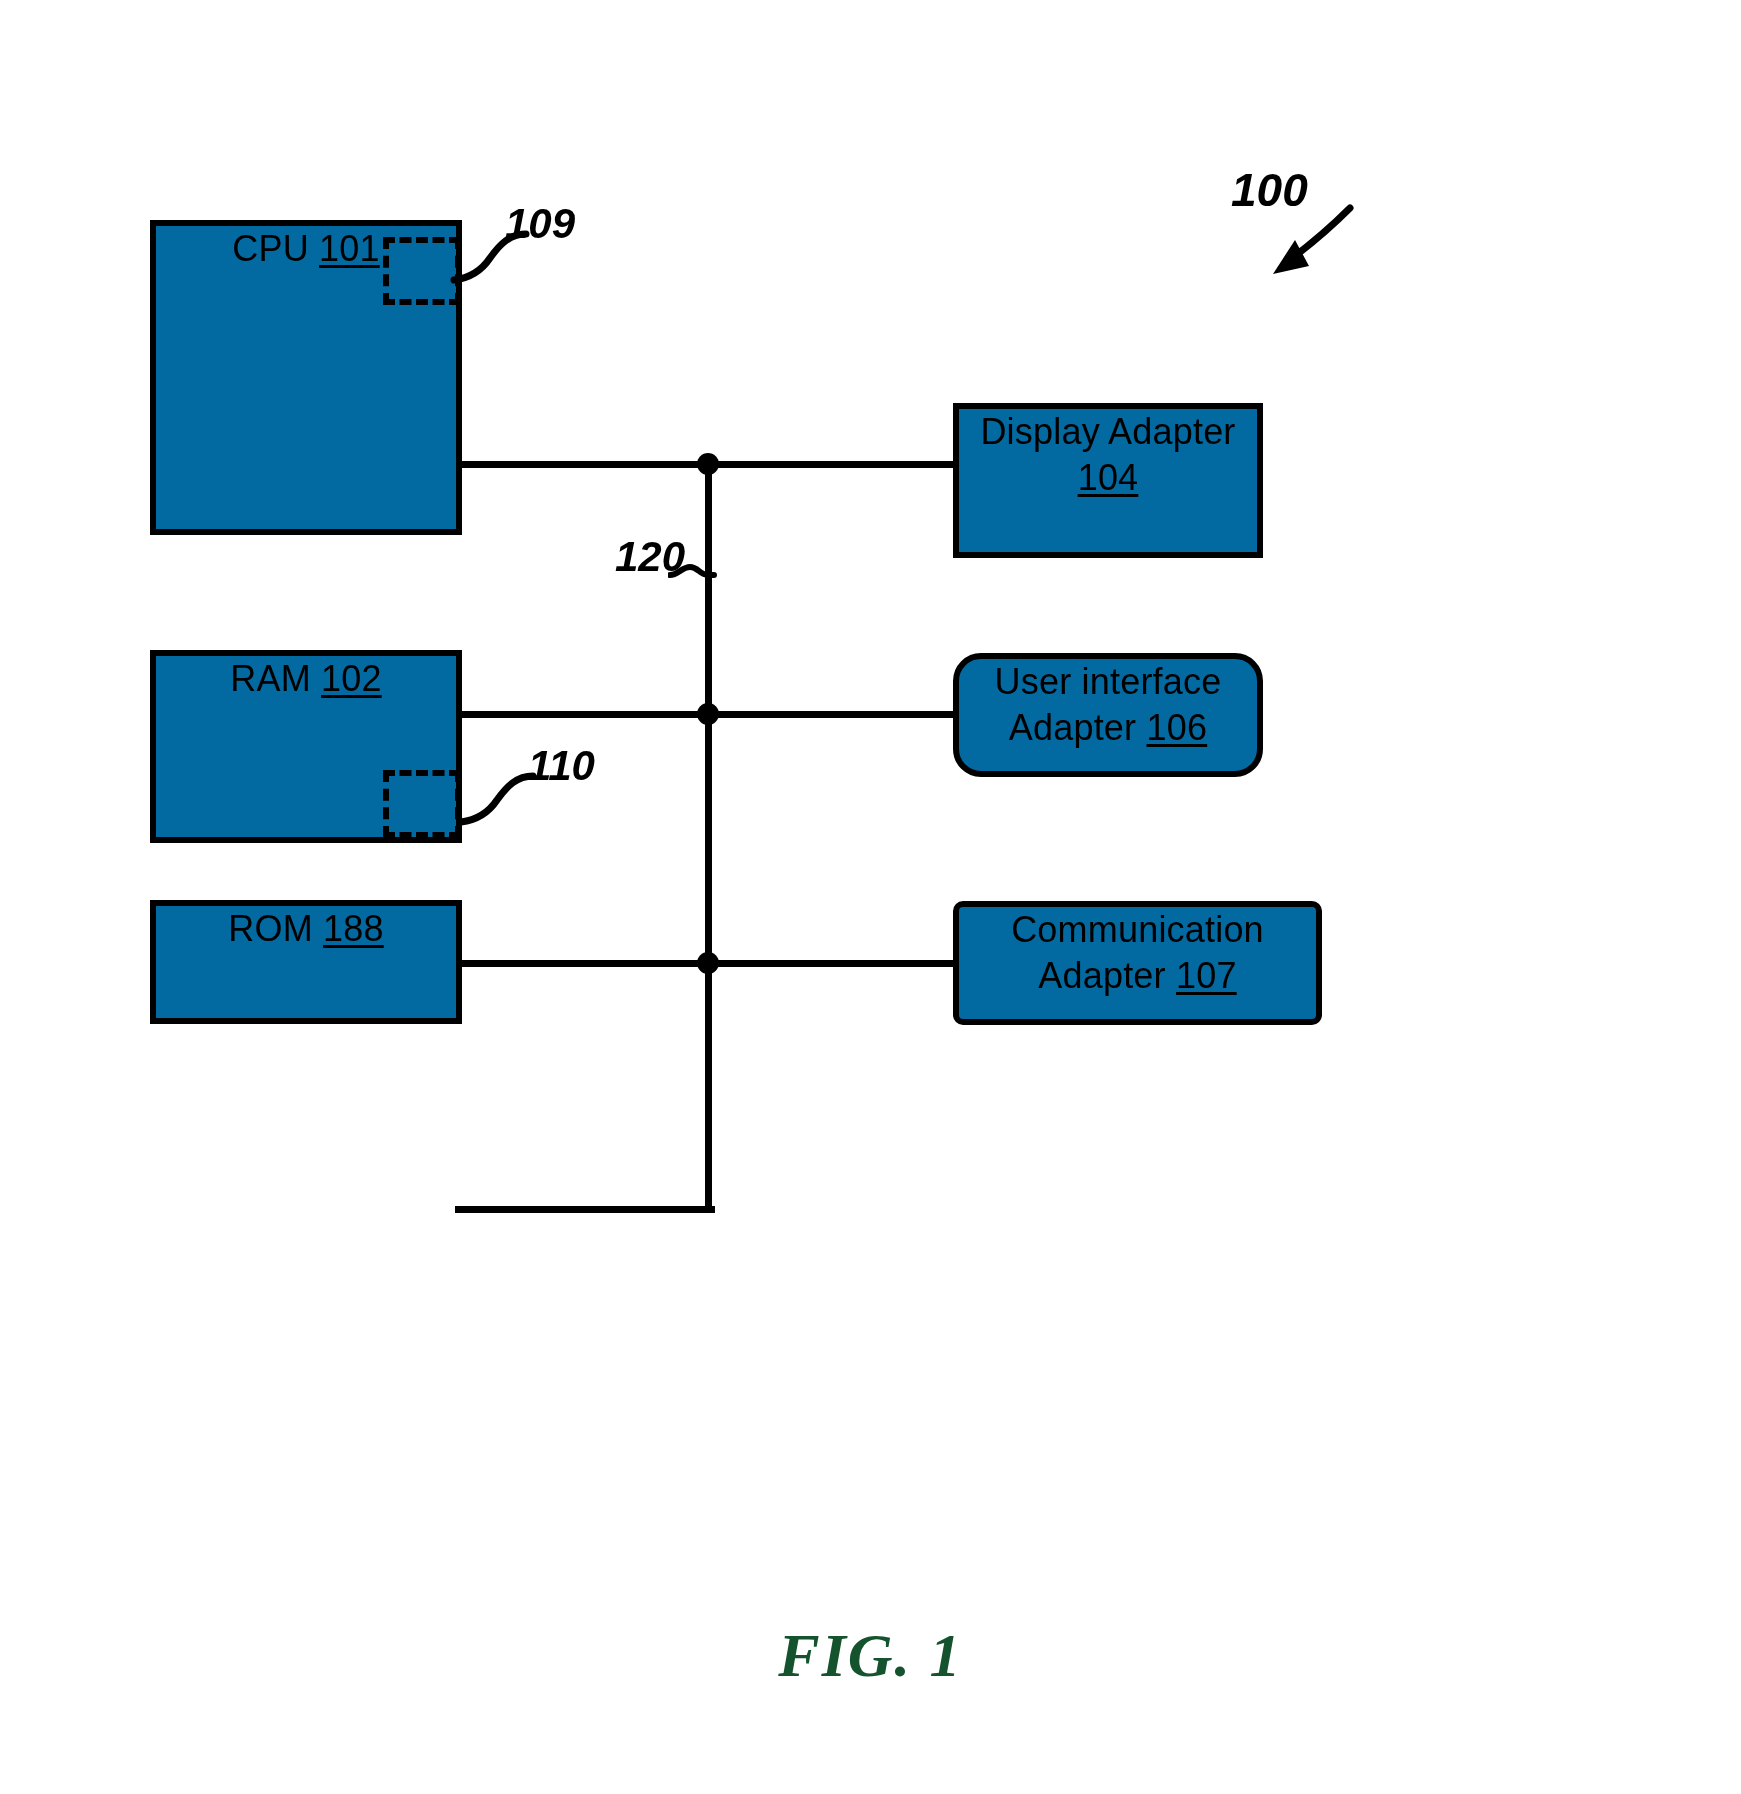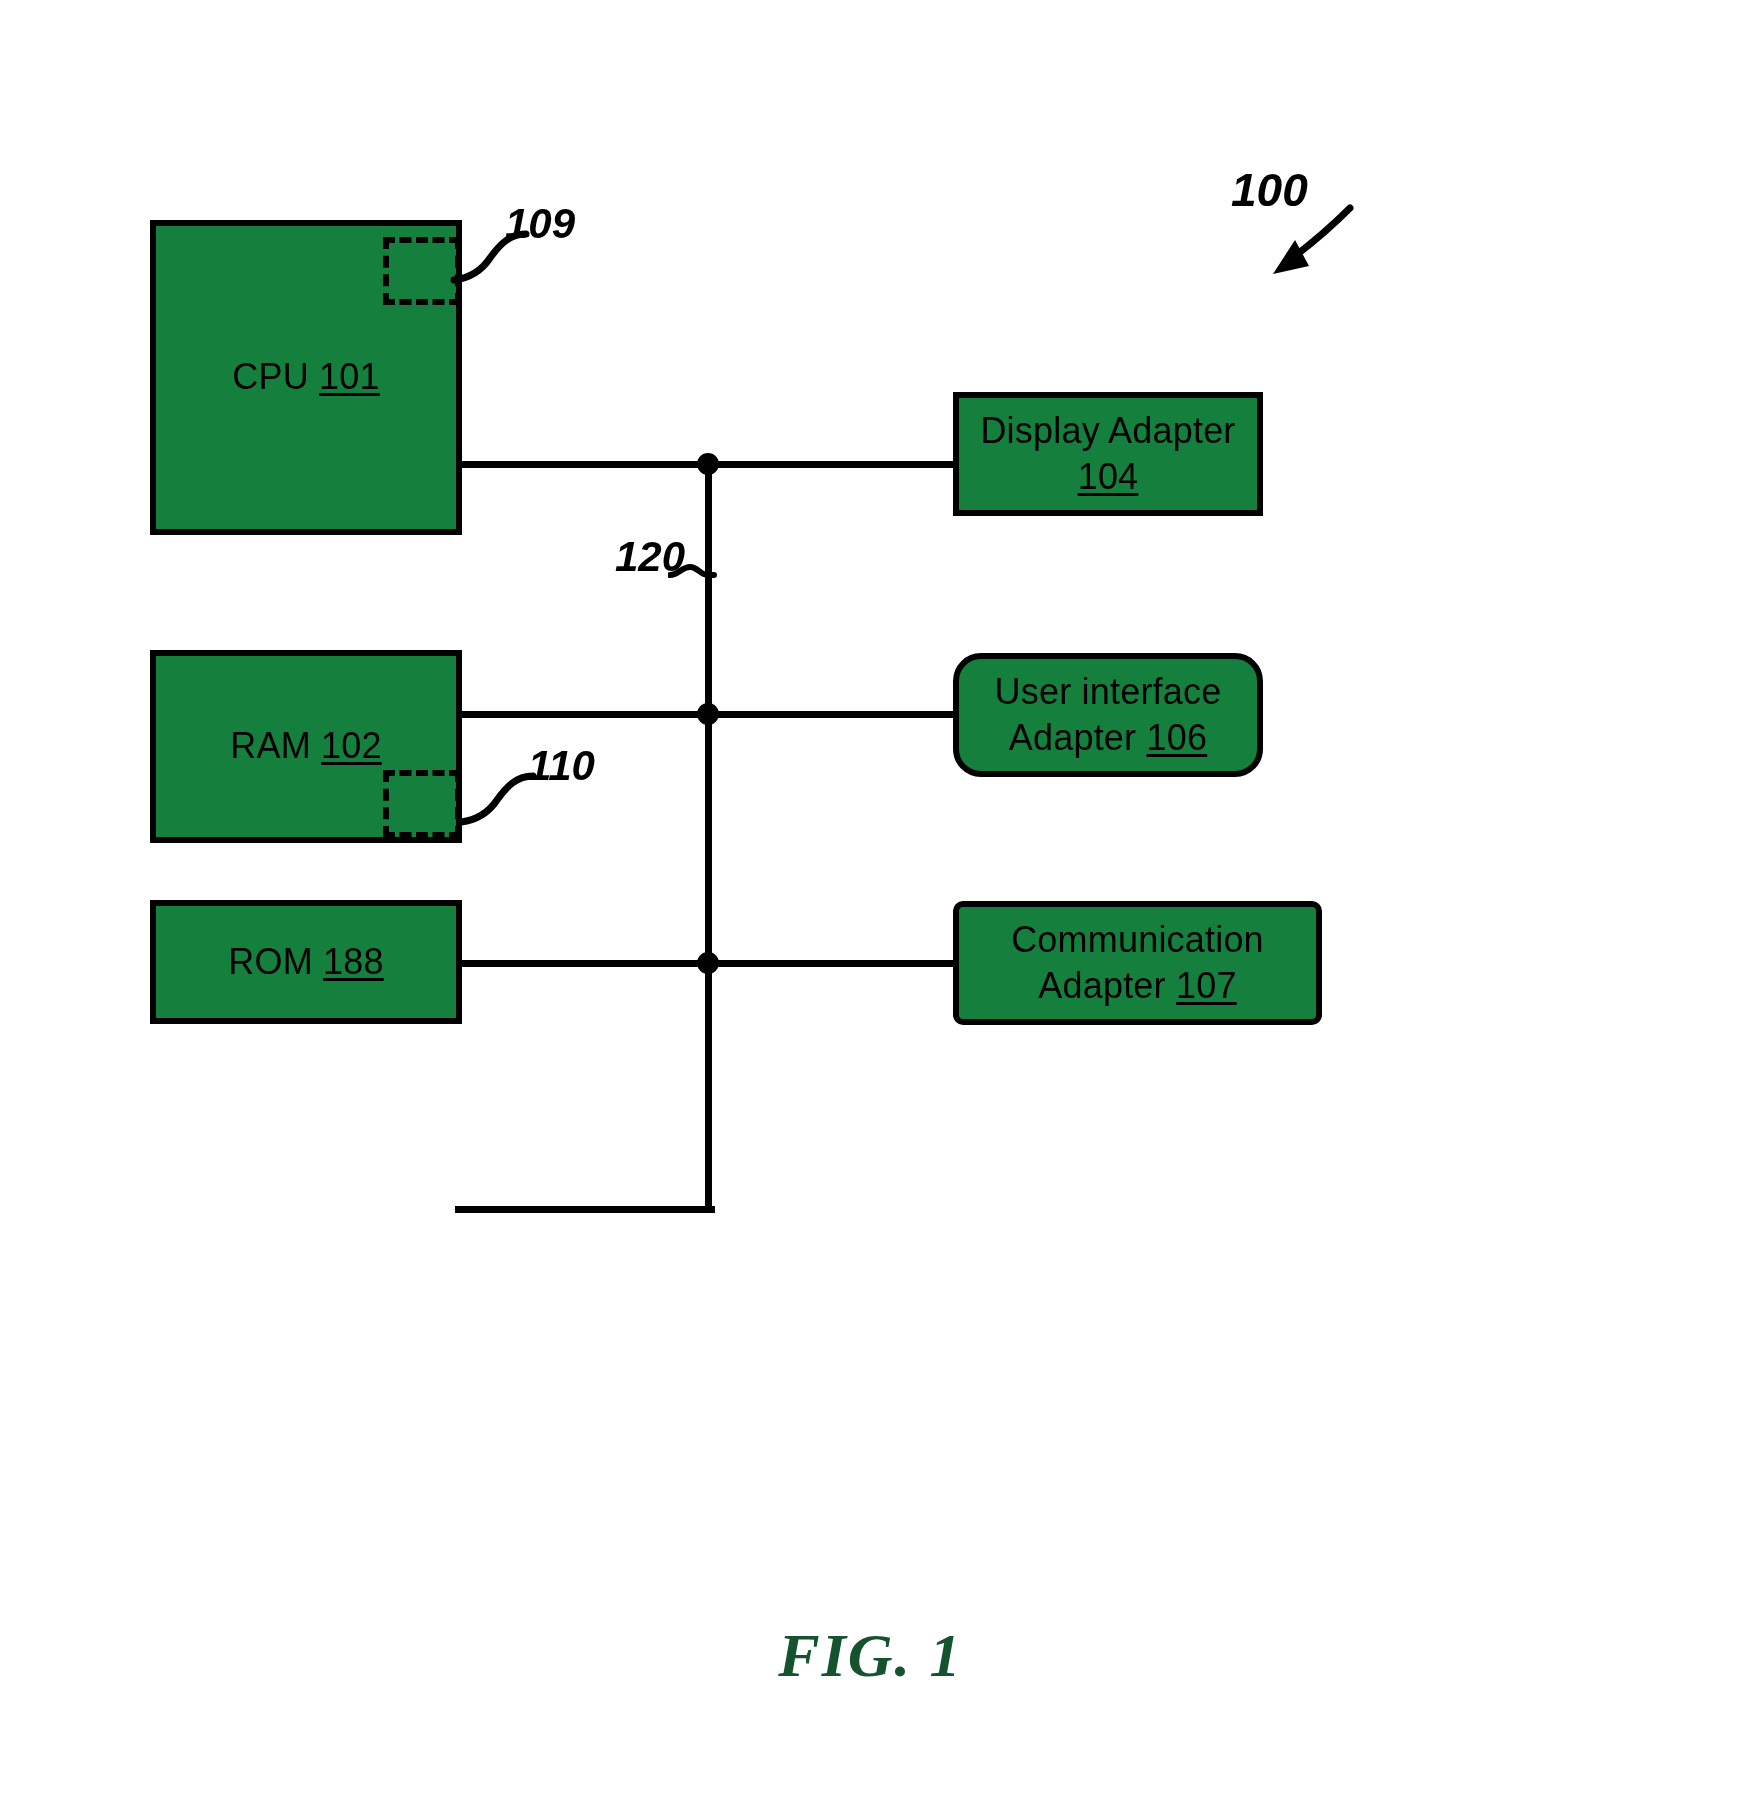--- a/index.html
+++ b/index.html
@@ -16,23 +16,23 @@
     width: 1741px;
     height: 1794px;
     background: #ffffff;
     overflow: hidden;
   }
   
   .block {
     position: absolute;
     box-sizing: border-box;
     border: 6px solid #000000;
-    background: #15803d;
+    background: #0369a1;
     display: flex;
-    align-items: center;
+    align-items: flex-start;
     justify-content: center;
     text-align: center;
     z-index: 3;
   }
   .block-label {
     font-size: 36px;
     line-height: 1.28;
     letter-spacing: 0.2px;
     white-space: pre-line;
     color: #000000;
@@ -136,21 +136,21 @@
   <div class="block" style="left:150px; top:650px; width:312px; height:193px;">
     <span class="block-label"><span>RAM</span> <span class="u">102</span></span>
   </div>
   <div class="dashed-box" style="left:383px; top:770px; width:78px; height:68px;"></div>
 
   <div class="block" style="left:150px; top:900px; width:312px; height:124px;">
     <span class="block-label"><span>ROM</span> <span class="u">188</span></span>
   </div>
 
 
-  <div class="block" style="left:953px; top:392px; width:310px; height:124px;">
+  <div class="block" style="left:953px; top:403px; width:310px; height:155px;">
     <span class="block-label"><span>Display Adapter</span>
 <span class="u">104</span></span>
   </div>
 
   <div class="block" style="left:953px; top:653px; width:310px; height:124px;border-radius:28px;">
     <span class="block-label"><span>User interface
 Adapter</span> <span class="u">106</span></span>
   </div>
 
   <div class="block" style="left:953px; top:901px; width:369px; height:124px;border-radius:10px;">

